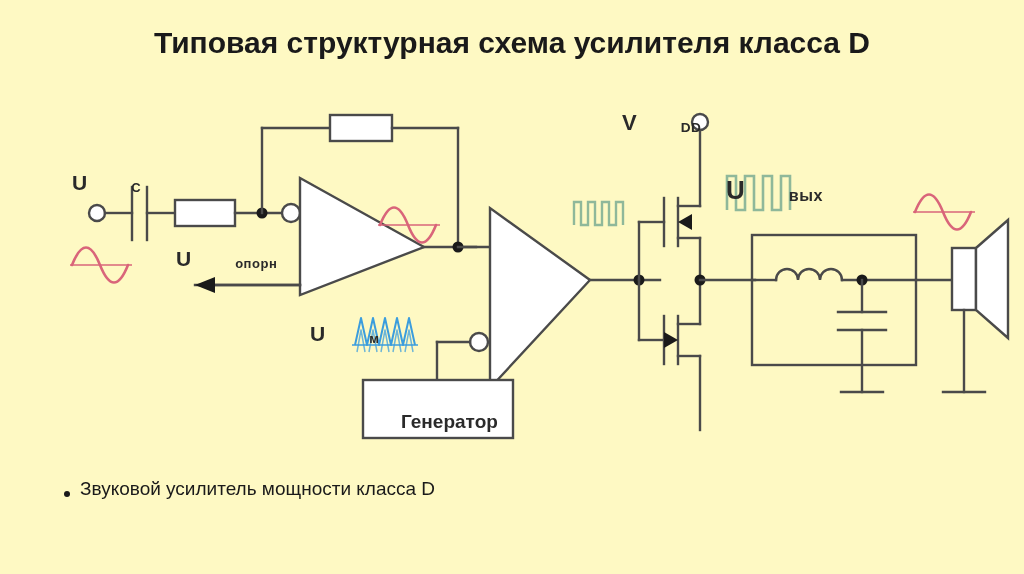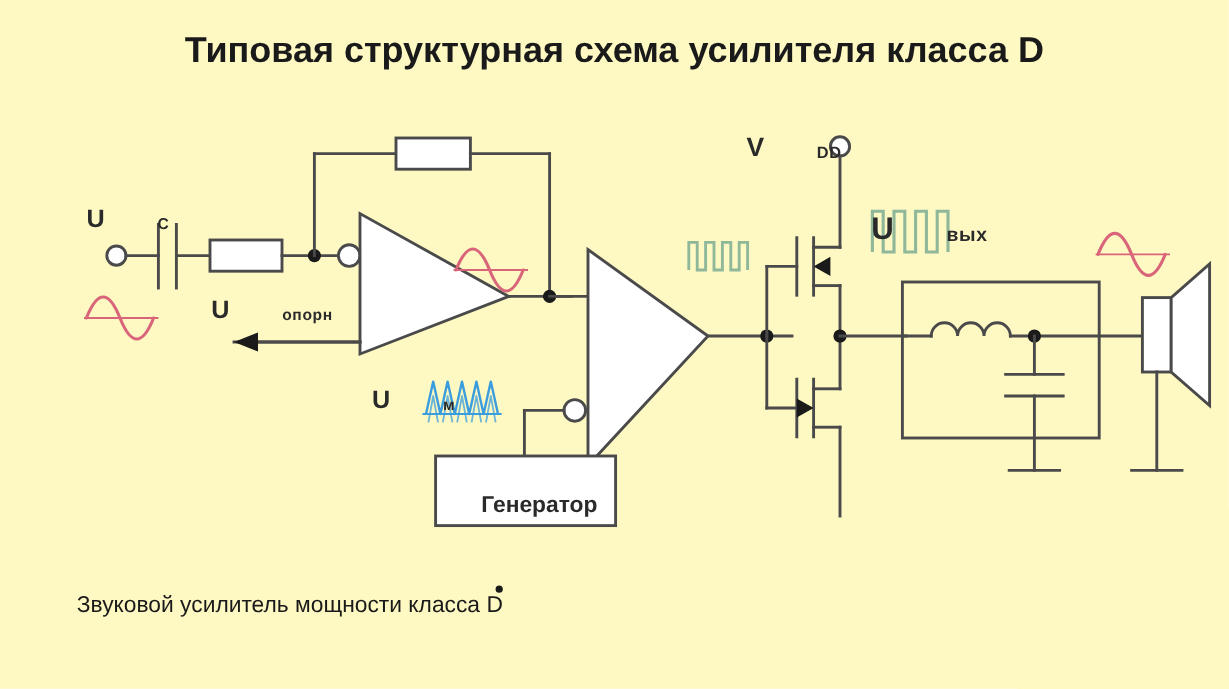--- a/index.html
+++ b/index.html
@@ -32,23 +32,22 @@
     color: #1a1a1a;
     letter-spacing: 0px;
     font-family: "Liberation Sans", sans-serif;
     white-space: nowrap;
   }
   #bullet-row {
     position: absolute;
     left: 64px;
     top: 478px;
     display: flex;
-    align-items: flex-end;
-    gap: 0;
-    flex-direction: column;
+    align-items: center;
+    gap: 10px;
   }
   #bullet-dot {
     width: 6px;
     height: 6px;
     border-radius: 50%;
     background: #1a1a1a;
     margin-top: 10px;
     flex: 0 0 auto;
   }
   #bullet-text {

